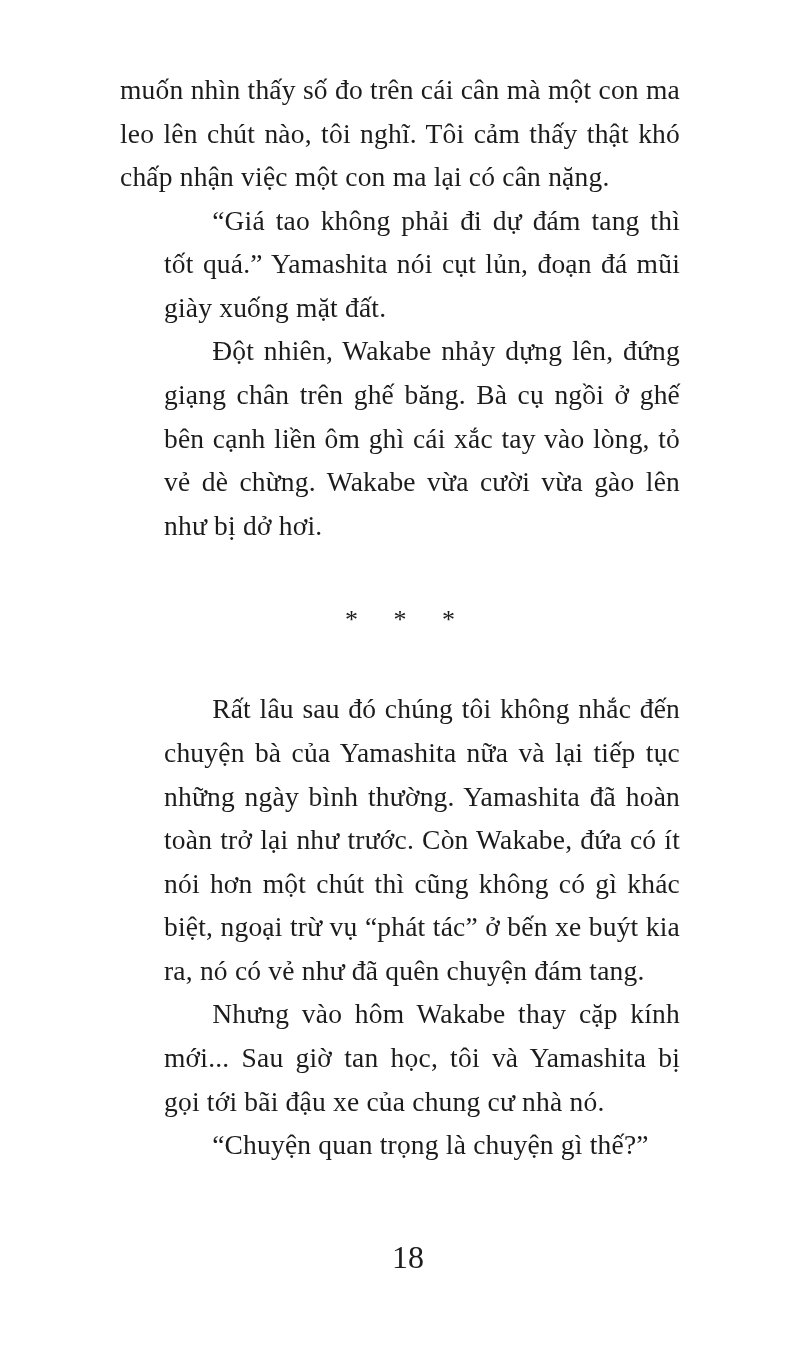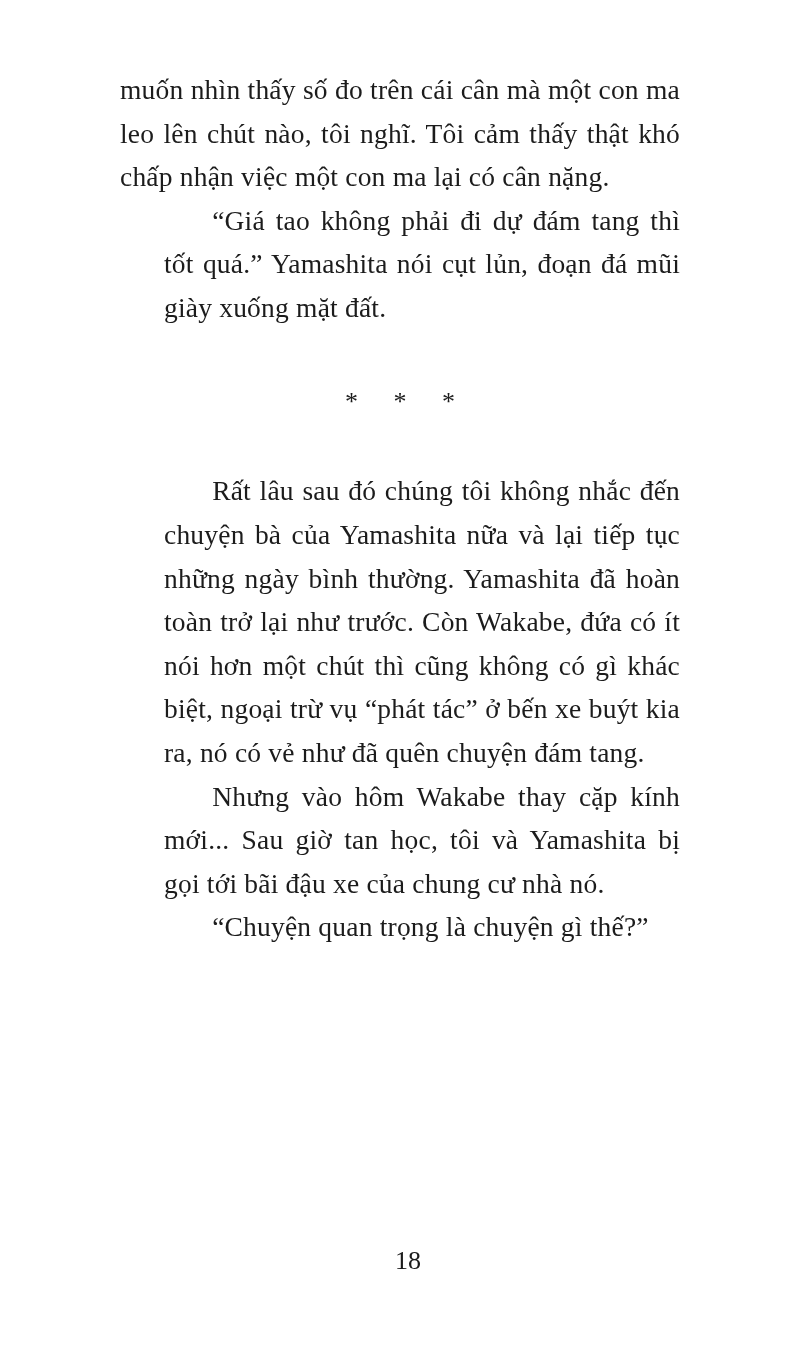--- a/index.html
+++ b/index.html
@@ -37,32 +37,33 @@
     letter-spacing: 0.2px;
     word-spacing: 1.1em;
     color: #1c1c1c;
   }
   .page-number {
     position: absolute;
     left: 16px;
     right: 0;
     bottom: 82px;
     text-align: center;
-    font-size: 26px;
+    font-size: 32px;
     color: #1c1c1c;
   }
 </style>
 </head>
 <body>
 
 <div class="book-page">
 
   <div class="body-text">
     <p>muốn nhìn thấy số đo trên cái cân mà một con ma leo lên chút nào, tôi nghĩ. Tôi cảm thấy thật khó chấp nhận việc một con ma lại có cân nặng.</p>
     <p class="indent">“Giá tao không phải đi dự đám tang thì tốt quá.” Yamashita nói cụt lủn, đoạn đá mũi giày xuống mặt đất.</p>
+    <p class="indent">Đột nhiên, Wakabe nhảy dựng lên, đứng giạng chân trên ghế băng. Bà cụ ngồi ở ghế bên cạnh liền ôm ghì cái xắc tay vào lòng, tỏ vẻ dè chừng. Wakabe vừa cười vừa gào lên như bị dở hơi.</p>
 
     <div class="separator">* * *</div>
 
     <p class="indent">Rất lâu sau đó chúng tôi không nhắc đến chuyện bà của Yamashita nữa và lại tiếp tục những ngày bình thường. Yamashita đã hoàn toàn trở lại như trước. Còn Wakabe, đứa có ít nói hơn một chút thì cũng không có gì khác biệt, ngoại trừ vụ “phát tác” ở bến xe buýt kia ra, nó có vẻ như đã quên chuyện đám tang.</p>
     <p class="indent">Nhưng vào hôm Wakabe thay cặp kính mới... Sau giờ tan học, tôi và Yamashita bị gọi tới bãi đậu xe của chung cư nhà nó.</p>
     <p class="indent">“Chuyện quan trọng là chuyện gì thế?”</p>
   </div>
 
   <div class="page-number">18</div>
 

